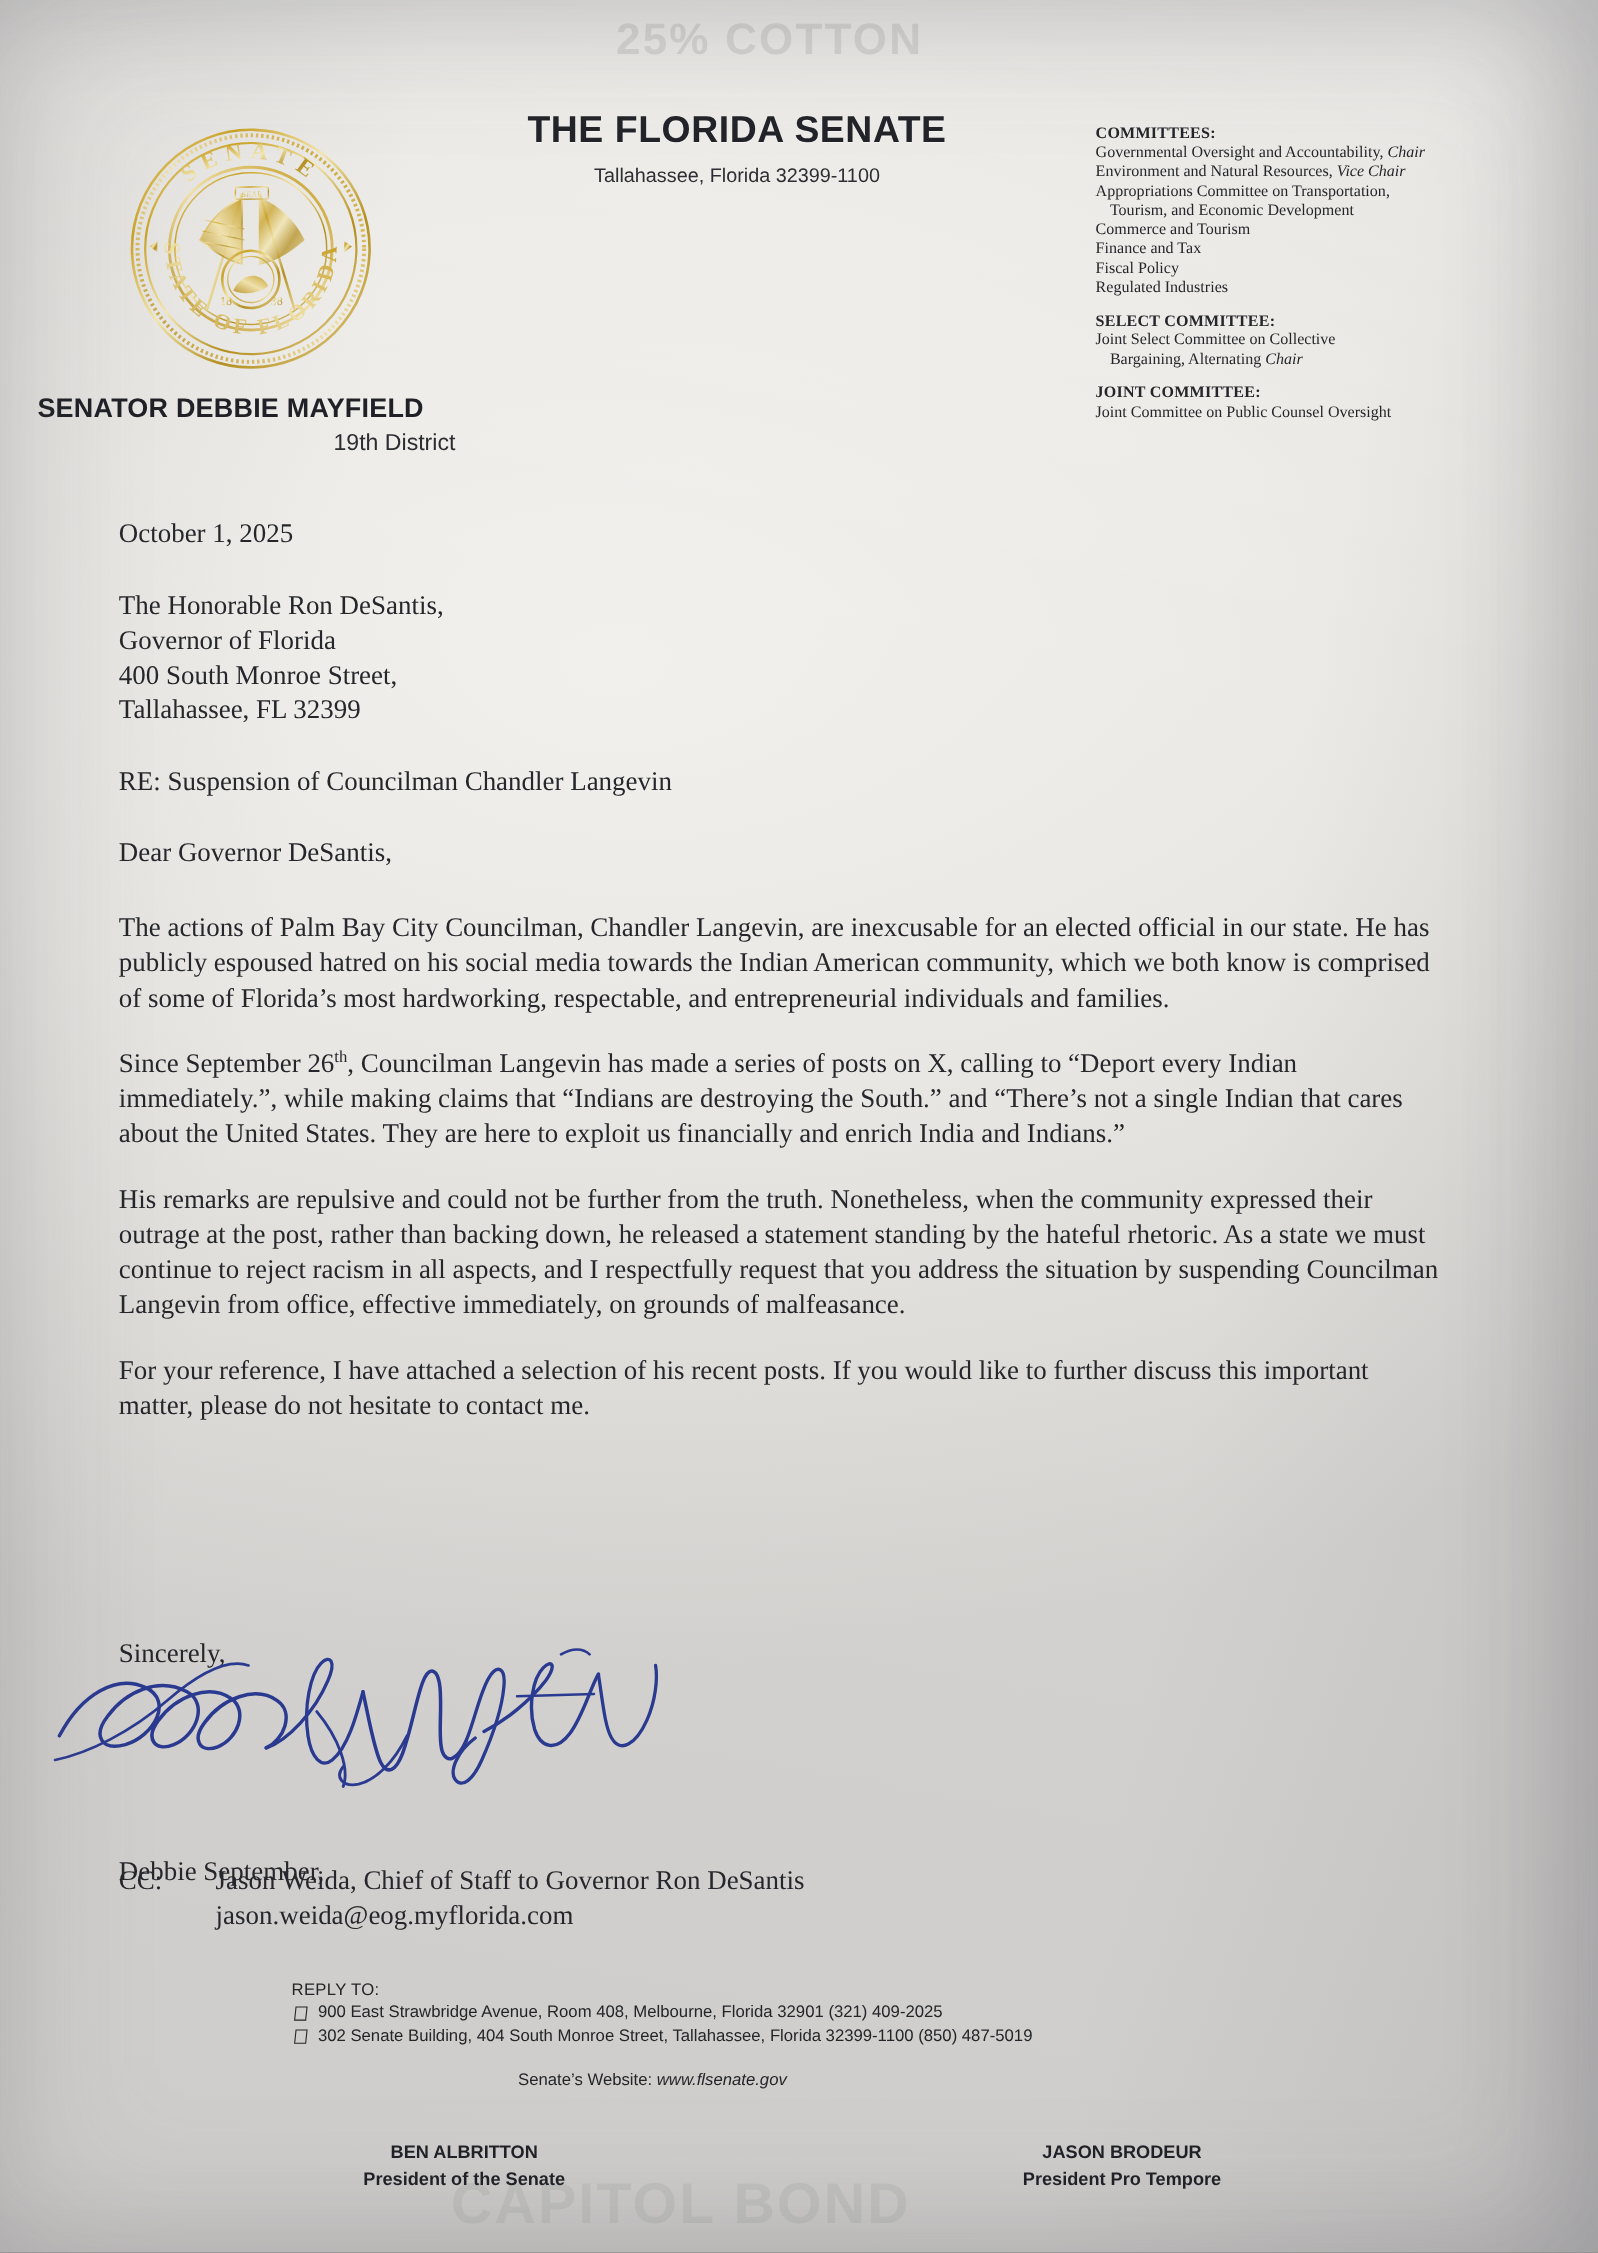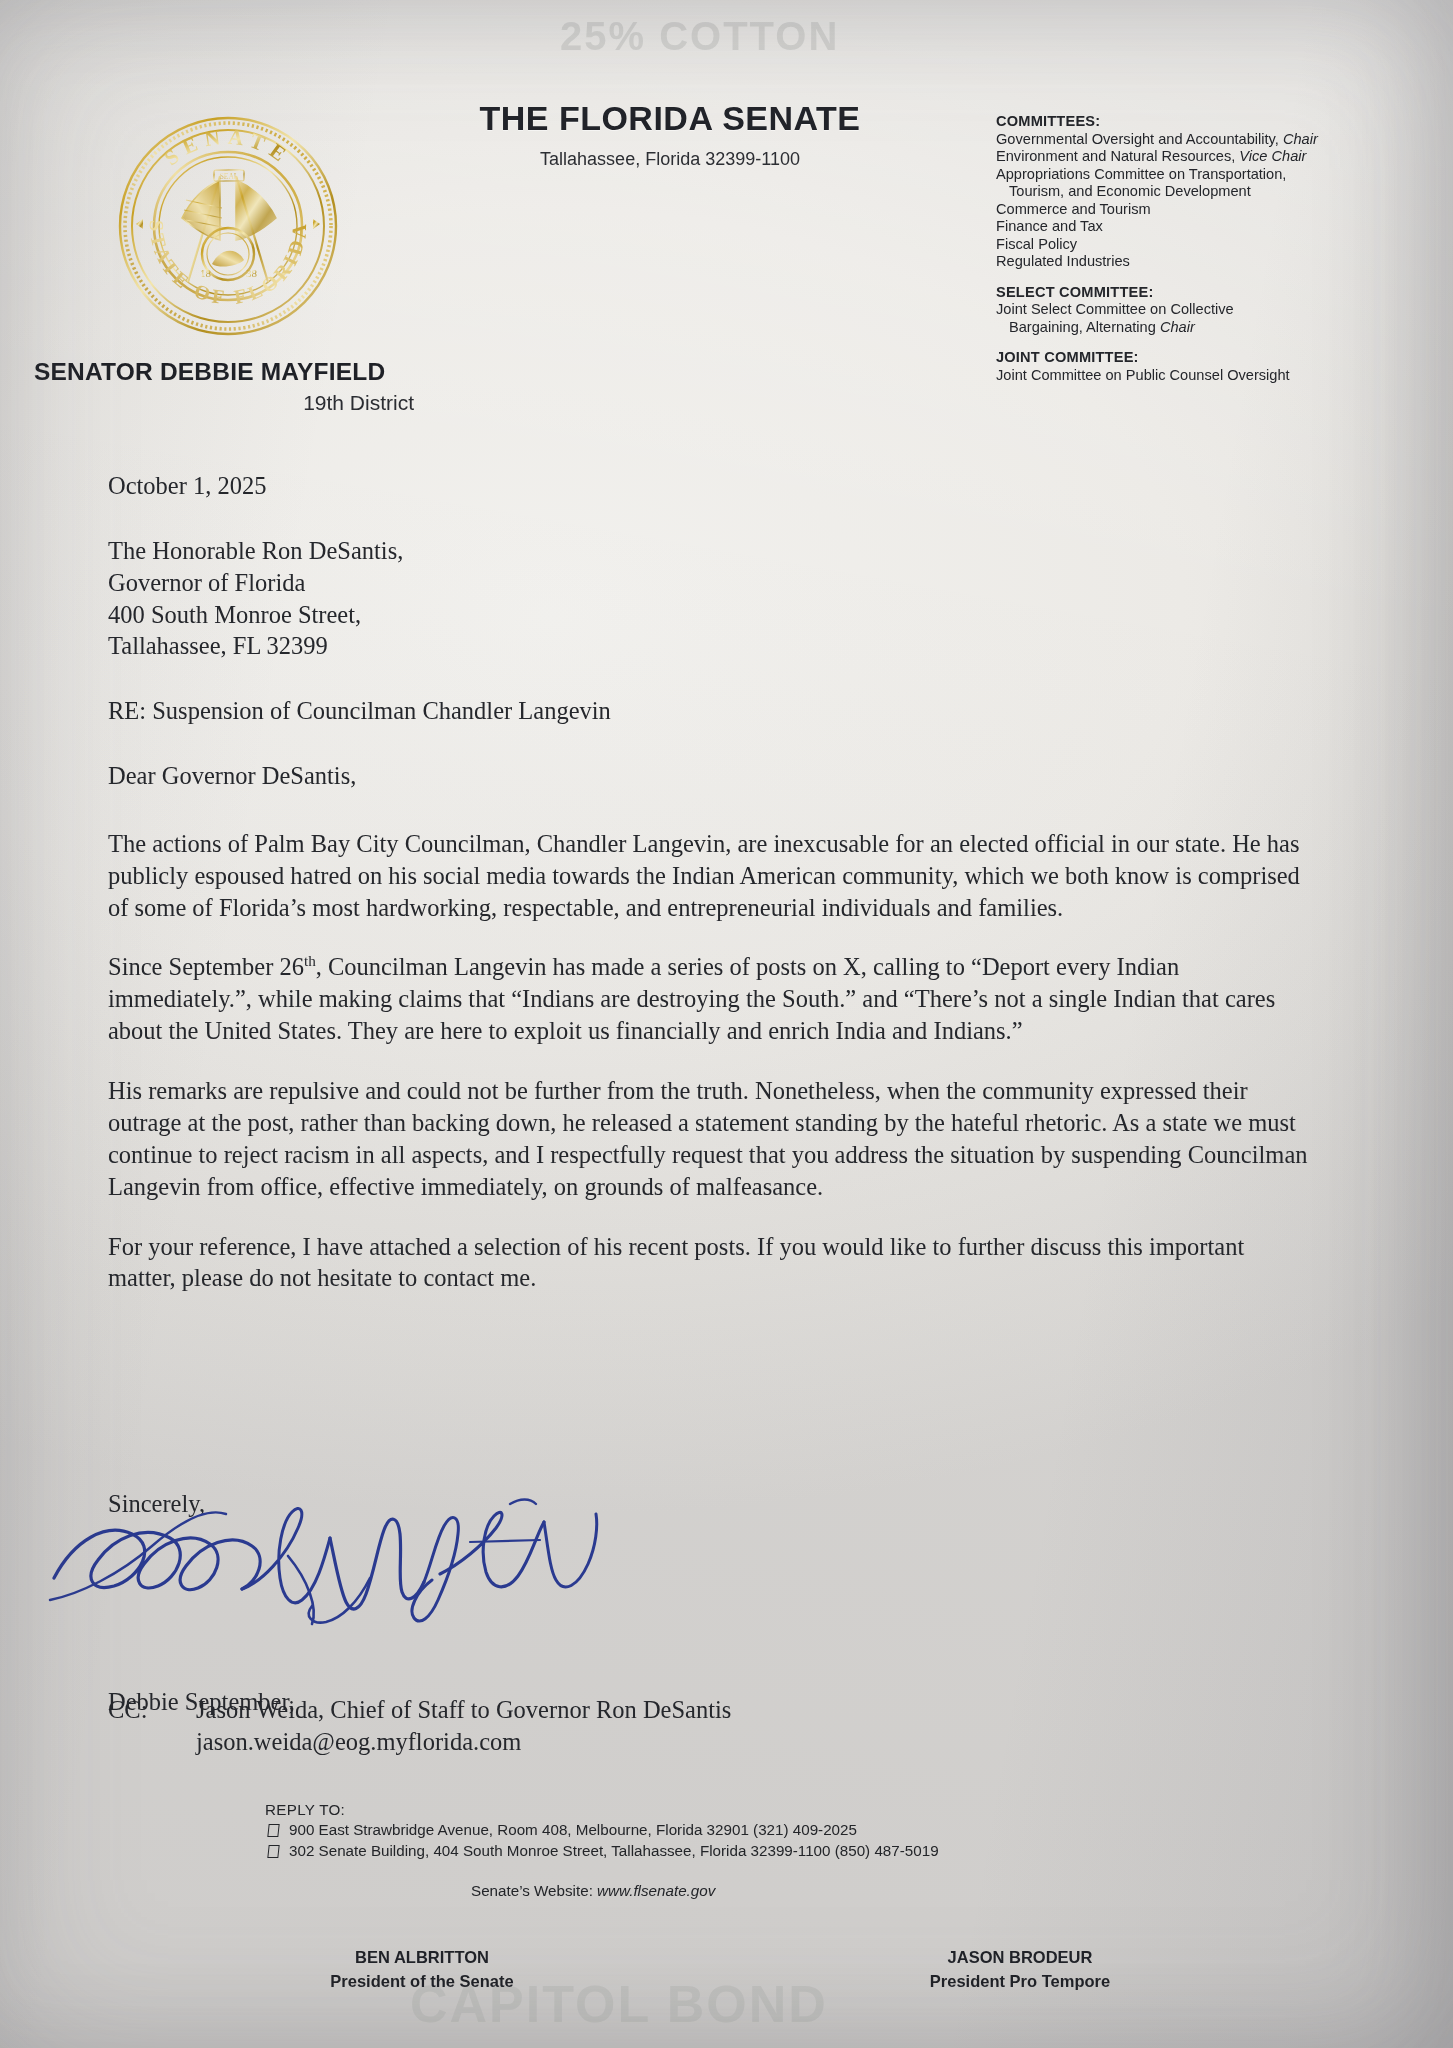--- a/index.html
+++ b/index.html
@@ -106,21 +106,21 @@
     font-size: 21px;
     color: #2b2d32;
   }
 
   
   .committees {
     position: absolute;
     left: 996px;
     top: 113px;
     width: 420px;
-    font-family: Liberation Sans, sans-serif;
+    font-family: Liberation Serif, serif;
     font-size: 14.6px;
     line-height: 1.20;
     color: #24262b;
   }
   .committees .hd {
     font-weight: bold;
     letter-spacing: 0.2px;
   }
   .committees .gap { height: 13px; }
   .committees .ind { padding-left: 13px; }

